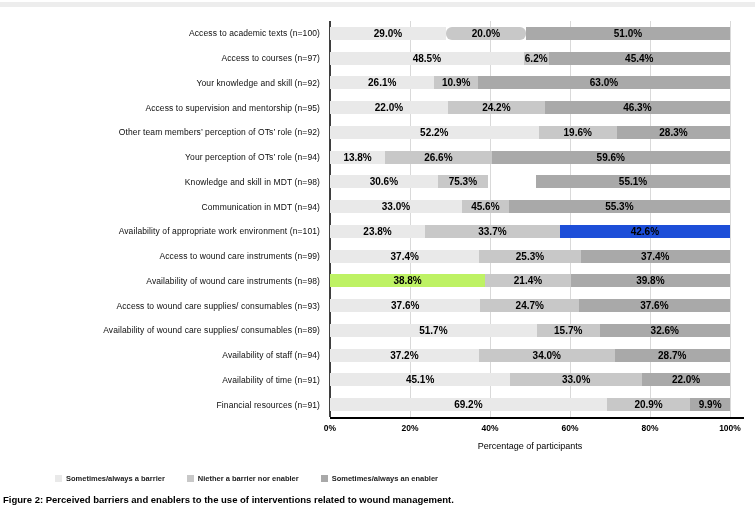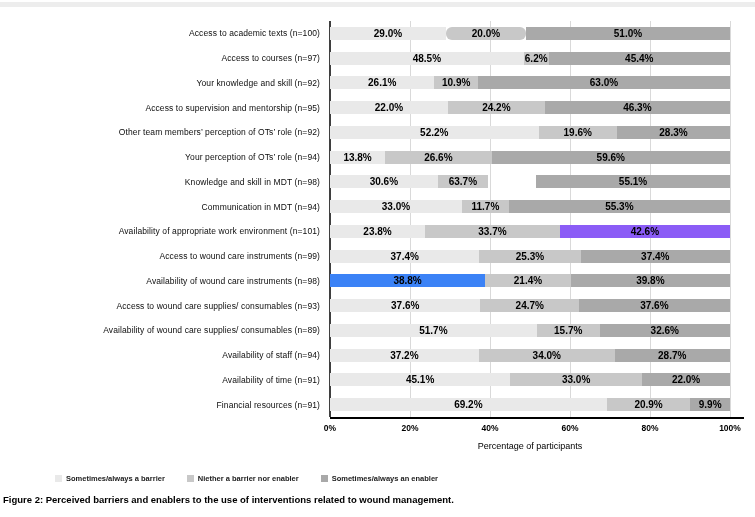--- a/index.html
+++ b/index.html
@@ -137,51 +137,51 @@
             </div>
           </div>
         </div>
         <div class="row">
           <div class="row-label">Knowledge and skill in MDT (n=98)</div>
           <div class="bar-track">
             <div class="seg" style="width: 30.6%; background: rgb(233, 233, 233);">
               <span class="seg-label">30.6%</span>
             </div>
             <div class="seg" style="width: 14.3%; background: rgb(200, 200, 200);">
-              <span class="seg-label">63.7%</span>
+              <span class="seg-label">75.3%</span>
             </div>
             <div class="seg" style="width: 55.1%; background: rgb(169, 169, 169); margin-left: 48px;">
               <span class="seg-label">55.1%</span>
             </div>
           </div>
         </div>
         <div class="row">
           <div class="row-label">Communication in MDT (n=94)</div>
           <div class="bar-track">
             <div class="seg" style="width: 33%; background: rgb(233, 233, 233);">
               <span class="seg-label">33.0%</span>
             </div>
             <div class="seg" style="width: 11.7%; background: rgb(200, 200, 200);">
-              <span class="seg-label">11.7%</span>
+              <span class="seg-label">45.6%</span>
             </div>
             <div class="seg" style="width: 55.3%; background: rgb(169, 169, 169);">
               <span class="seg-label">55.3%</span>
             </div>
           </div>
         </div>
         <div class="row">
           <div class="row-label">Availability of appropriate work environment (n=101)</div>
           <div class="bar-track">
             <div class="seg" style="width: 23.8%; background: rgb(233, 233, 233);">
               <span class="seg-label">23.8%</span>
             </div>
             <div class="seg" style="width: 33.7%; background: rgb(200, 200, 200);">
               <span class="seg-label">33.7%</span>
             </div>
-            <div class="seg" style="width: 42.6%; background: #8b5cf6;">
+            <div class="seg" style="width: 42.6%; background: #1d4ed8;">
               <span class="seg-label">42.6%</span>
             </div>
           </div>
         </div>
         <div class="row">
           <div class="row-label">Access to wound care instruments (n=99)</div>
           <div class="bar-track">
             <div class="seg" style="width: 37.4%; background: rgb(233, 233, 233);">
               <span class="seg-label">37.4%</span>
             </div>
@@ -189,21 +189,21 @@
               <span class="seg-label">25.3%</span>
             </div>
             <div class="seg" style="width: 37.4%; background: rgb(169, 169, 169);">
               <span class="seg-label">37.4%</span>
             </div>
           </div>
         </div>
         <div class="row">
           <div class="row-label">Availability of wound care instruments (n=98)</div>
           <div class="bar-track">
-            <div class="seg" style="width: 38.8%; background: #3b82f6;">
+            <div class="seg" style="width: 38.8%; background: #bef264;">
               <span class="seg-label">38.8%</span>
             </div>
             <div class="seg" style="width: 21.4%; background: rgb(200, 200, 200);">
               <span class="seg-label">21.4%</span>
             </div>
             <div class="seg" style="width: 39.8%; background: rgb(169, 169, 169);">
               <span class="seg-label">39.8%</span>
             </div>
           </div>
         </div>

